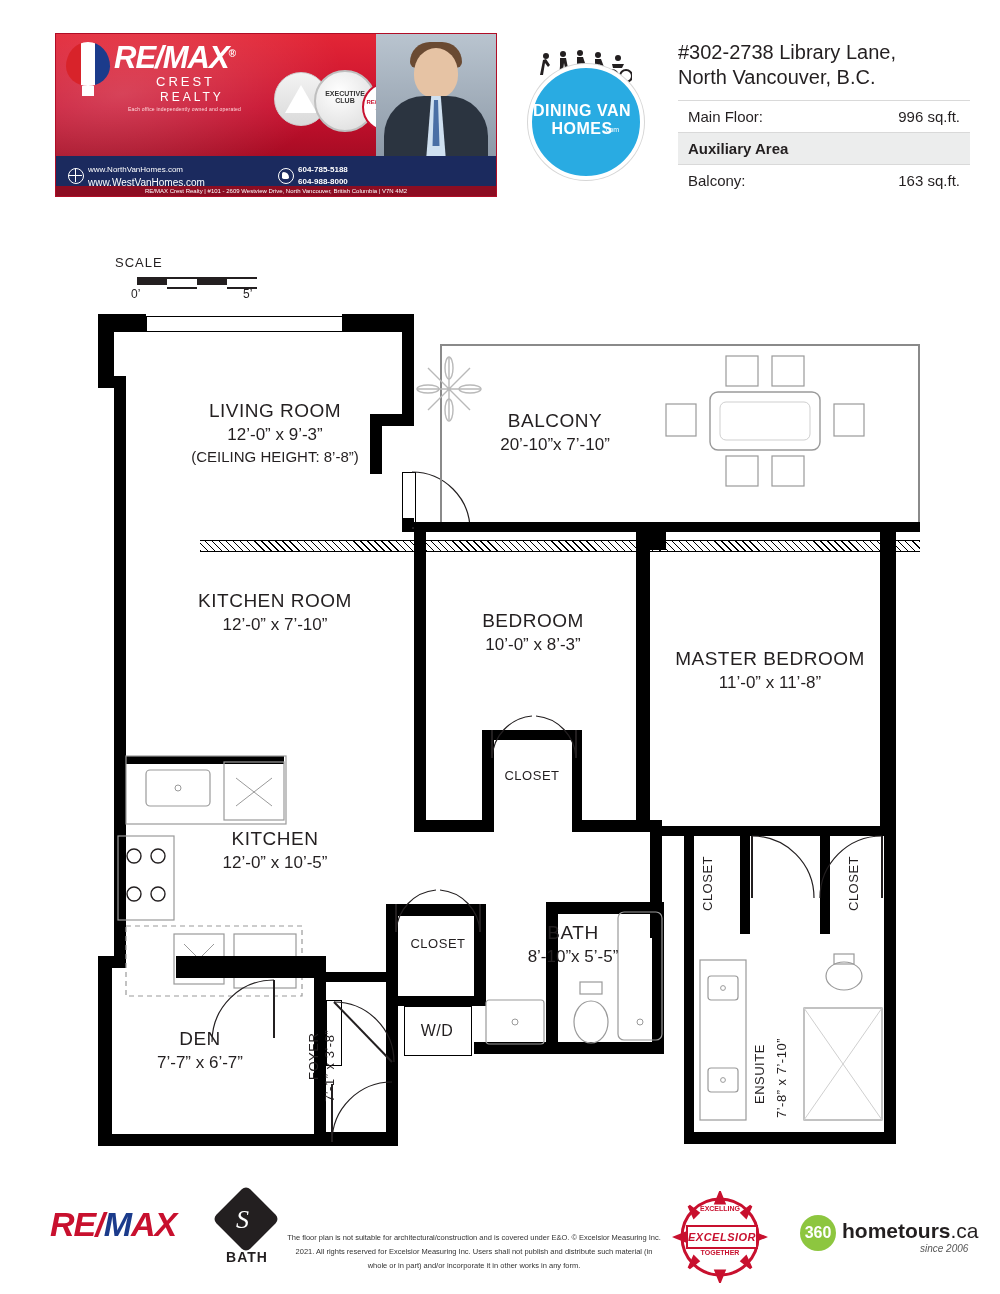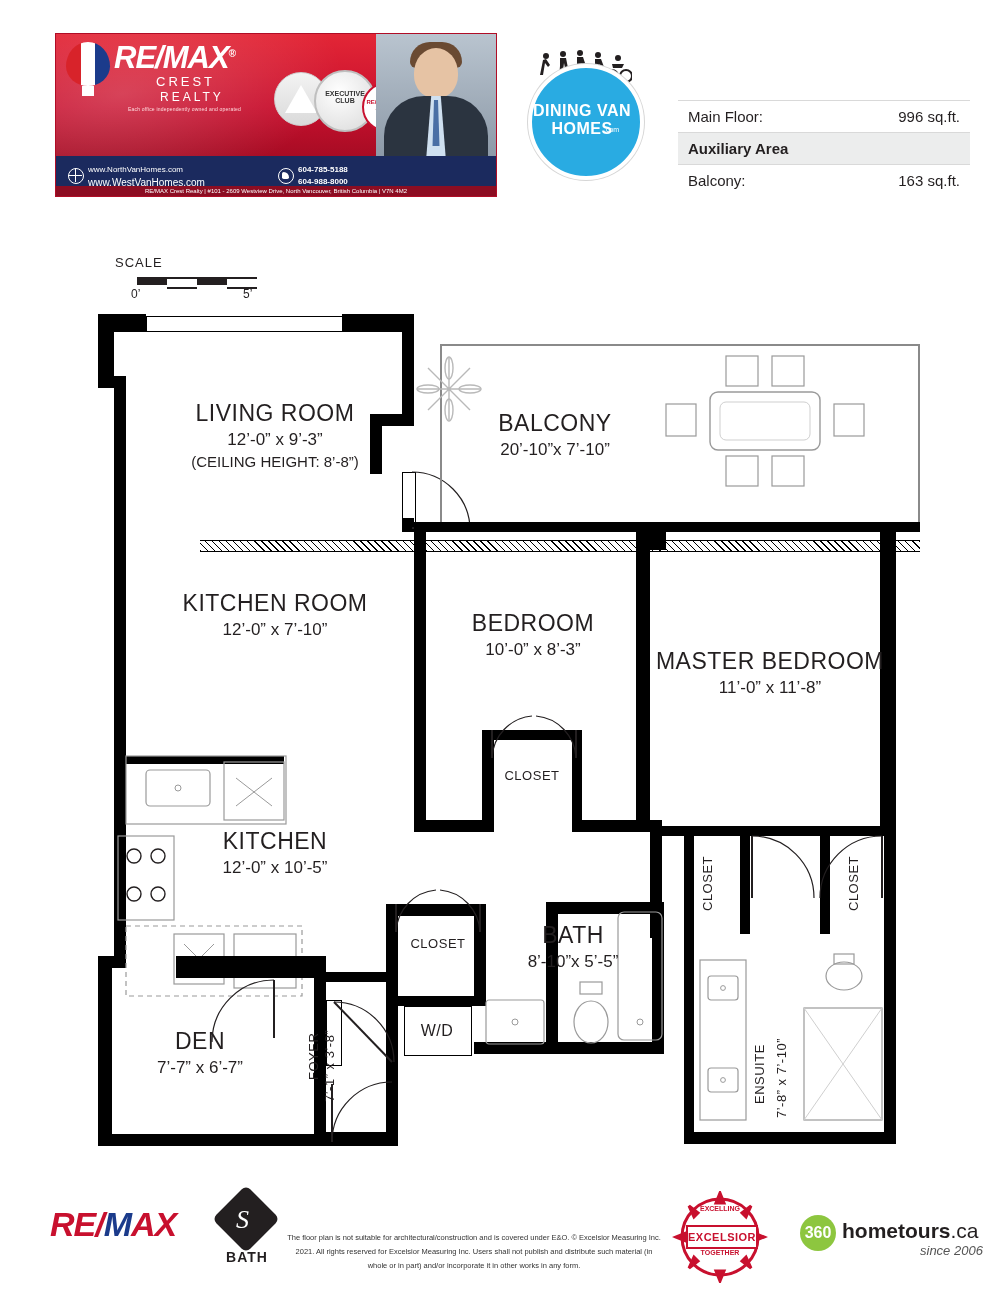--- a/index.html
+++ b/index.html
@@ -78,49 +78,49 @@
   .scale-0{position:absolute;left:16px;top:32px;font-size:12px;}
   .scale-5{position:absolute;left:128px;top:32px;font-size:12px;}
 
   
   #plan{position:absolute;left:0px;top:300px;width:1000px;height:860px;}
   .wall{position:absolute;background:#000;}
   .glass{position:absolute;border:1px solid #000;background:#fff;}
   .hatch{position:absolute;background:repeating-linear-gradient(45deg,#000 0 1px,#fff 1px 5px);border-top:1px solid #000;border-bottom:1px solid #000;}
   .lightline{position:absolute;background:#8a8a8a;}
   .room-label{position:absolute;text-align:center;color:#231f20;}
-  .rl-name{font-size:23px;letter-spacing:.5px;}
+  .rl-name{font-size:19px;letter-spacing:.5px;}
   .rl-dim{font-size:17px;margin-top:3px;}
   .rl-small{font-size:15px;margin-top:3px;}
   .sm-label{position:absolute;font-size:13px;letter-spacing:.5px;color:#231f20;text-align:center;}
   .vert{writing-mode:vertical-rl;transform:rotate(180deg);}
   svg.fix{position:absolute;overflow:visible;}
 
   
   #footer{position:absolute;left:0;top:1175px;width:1000px;height:119px;}
   .rm-footer{position:absolute;left:50px;top:30px;width:150px;height:40px;font-size:34px;font-weight:bold;font-style:italic;letter-spacing:-1px;}
   .rm-footer .r1{color:#c8102e;}
   .rm-footer .r2{color:#1b3b8b;}
   .rm-footer .r3{color:#c8102e;}
   .north-logo{position:absolute;left:212px;top:20px;width:70px;height:80px;}
   .nl-dia{position:absolute;left:10px;top:0;width:48px;height:48px;background:#231f20;transform:rotate(45deg);border-radius:6px;}
   .nl-s{position:absolute;left:24px;top:10px;font-size:26px;color:#fff;font-family:"Liberation Serif",serif;font-style:italic;}
   .nl-t{position:absolute;left:0;top:54px;width:70px;text-align:center;font-size:14px;font-weight:bold;letter-spacing:1px;}
   .valid{position:absolute;left:388px;top:28px;width:270px;text-align:center;font-size:11px;font-weight:bold;background:#eceded;padding:5px 0;border-radius:2px;}
   .disclaim{position:absolute;left:285px;top:56px;width:378px;text-align:center;font-size:7.5px;line-height:14px;color:#333;}
   .excel{position:absolute;left:672px;top:16px;width:96px;height:92px;}
   .ex-star{position:absolute;left:0;top:0;width:96px;height:92px;}
-  .ex-band{position:absolute;left:14px;top:34px;width:68px;height:20px;background:#fff;border:2px solid #c8102e;display:flex;align-items:center;justify-content:center;font-size:11px;font-weight:bold;color:#c8102e;letter-spacing:.5px;}
+  .ex-band{position:absolute;left:14px;top:34px;width:68px;height:20px;background:#fff;border:2px solid #c8102e;display:flex;align-items:center;justify-content:center;font-size:11px;font-weight:bold;color:#c8102e;letter-spacing:.5px;font-style:italic;}
   .ex-top{position:absolute;left:0;top:14px;width:96px;text-align:center;font-size:7px;font-weight:bold;color:#c8102e;}
   .ex-bot{position:absolute;left:0;top:58px;width:96px;text-align:center;font-size:7px;font-weight:bold;color:#c8102e;}
   .tours{position:absolute;left:800px;top:40px;width:200px;height:50px;}
   .t-circ{position:absolute;left:0;top:0;width:36px;height:36px;border-radius:50%;background:#8dc63f;color:#fff;font-size:16px;font-weight:bold;display:flex;align-items:center;justify-content:center;}
   .t-txt{position:absolute;left:42px;top:4px;font-size:21px;color:#231f20;}
   .t-txt b{font-weight:bold;}
-  .t-since{position:absolute;left:120px;top:28px;font-size:13px;font-style:italic;color:#555;}
+  .t-since{position:absolute;left:120px;top:28px;font-size:10px;font-style:italic;color:#555;}
 </style>
 </head>
 <body>
 
 <div id="header">
 
   <div class="remax-banner">
     <div class="rb-red"></div>
     <div class="rb-swoosh"></div>
 
@@ -185,20 +185,24 @@
           <circle cx="76" cy="28" r="6" fill="none" stroke="#231f20" stroke-width="2"></circle>
           <circle cx="90" cy="28" r="6" fill="none" stroke="#231f20" stroke-width="2"></circle>
       </g>
     </svg>
     <div class="nvh-circle"></div>
     <div class="nvh-t1">DINING VAN</div>
     <div class="nvh-t2">HOMES</div>
     <div class="nvh-t3">.com</div>
   </div>
 
+  <div class="addr-title">
+    <div>#302-2738 Library Lane,</div>
+    <div>North Vancouver, B.C.</div>
+  </div>
 
   <div class="info-table">
     <div class="info-row">
       <span class="lbl">Main Floor:</span>
       <span class="val">996 sq.ft.</span>
     </div>
     <div class="info-row shade bold">
       <span class="lbl">Auxiliary Area</span>
       <span class="val"></span>
     </div>

